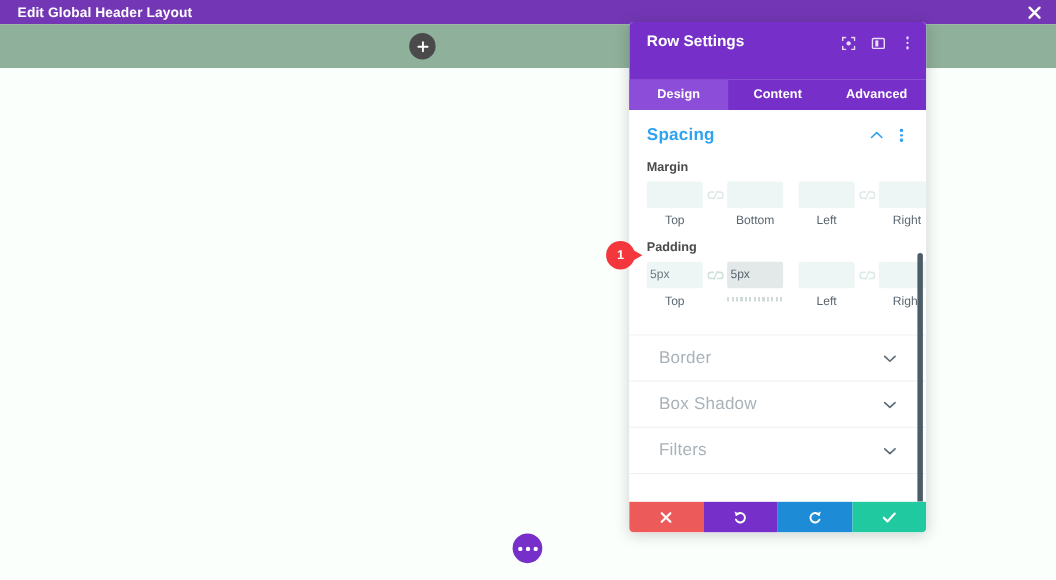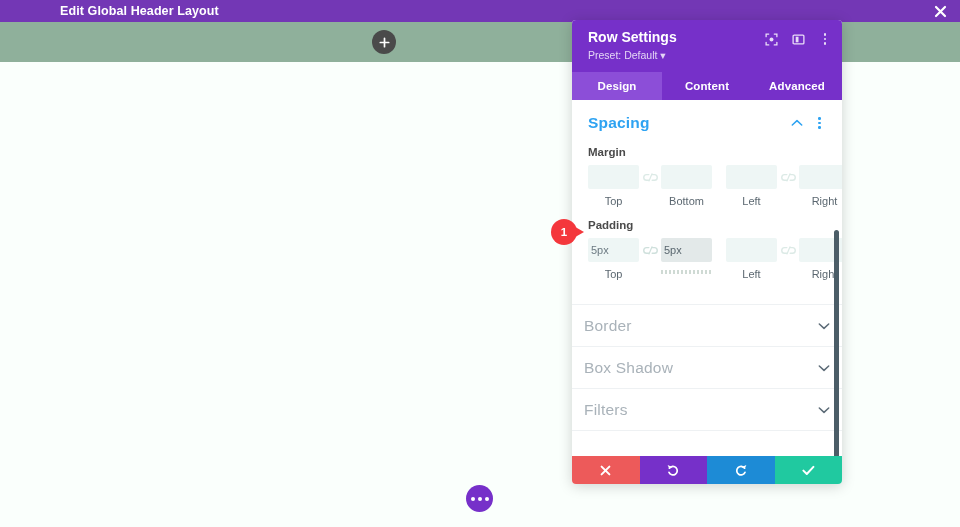--- a/index.html
+++ b/index.html
@@ -8,21 +8,21 @@
     font-family: "Liberation Sans", sans-serif;
     background: #fafffc;
     overflow: hidden;
   }
   #root { position: relative; width: 960px; height: 527px; }
 
   
   .topbar {
     position: absolute; left: 0; top: 0; width: 960px; height: 22px;
     background: #7337b5;
-    display: flex; align-items: center; padding-left: 44px;
+    display: flex; align-items: center;
   }
   .topbar-title {
     color: #ffffff; font-size: 12.5px; font-weight: bold;
     margin-left: 16px; letter-spacing: .1px; line-height: 1;
   }
   .topbar-close {
     position: absolute; right: 0; top: 0; width: 40px; height: 22px;
     display: flex; align-items: center; justify-content: center;
     cursor: pointer;
   }
@@ -146,21 +146,21 @@
   }
   .linkicon {
     width: 22px; display: flex; align-items: center; justify-content: center;
     height: 24px; cursor: pointer;
   }
 
   .divider { height: 1px; background: #eef1f3; margin: 0; }
 
   .section-closed {
     height: 41px; display: flex; align-items: center;
-    justify-content: space-between; padding: 0 12px; cursor: pointer;
+    justify-content: space-between; padding: 0 27px; cursor: pointer;
   }
   .section-title-closed {
     color: #a9b2b9; font-size: 15.5px; letter-spacing: .2px;
   }
 
   .panel-foot {
     display: flex; height: 28px; flex: none; background:#fff;
     padding: 0 0 0 0;
   }
   .fbtn {
@@ -216,21 +216,20 @@
   <div class="ellipsis-btn">
     <i></i>
     <i></i>
     <i></i>
   </div>
 
   <div class="panel">
 
     <div class="panel-head">
       <div class="panel-title">Row Settings</div>
-      <div class="panel-preset">Preset: Default ▾</div>
       <div class="panel-head-icons">
         <div class="hicon">
           <svg width="13" height="13" viewBox="0 0 14 14">
             <path d="M1.2 4 V1.2 H4 M10 1.2 H12.8 V4 M12.8 10 V12.8 H10 M4 12.8 H1.2 V10" stroke="#e9ddf7" stroke-width="1.4" fill="none" stroke-linecap="round"></path>
             <circle cx="7" cy="7" r="2.1" fill="#e9ddf7"></circle>
           </svg>
         </div>
         <div class="hicon">
           <svg width="13" height="13" viewBox="0 0 14 14">
             <rect x="1.2" y="2.2" width="11.6" height="9.6" rx="1.1" stroke="#e9ddf7" stroke-width="1.4" fill="none"></rect>

